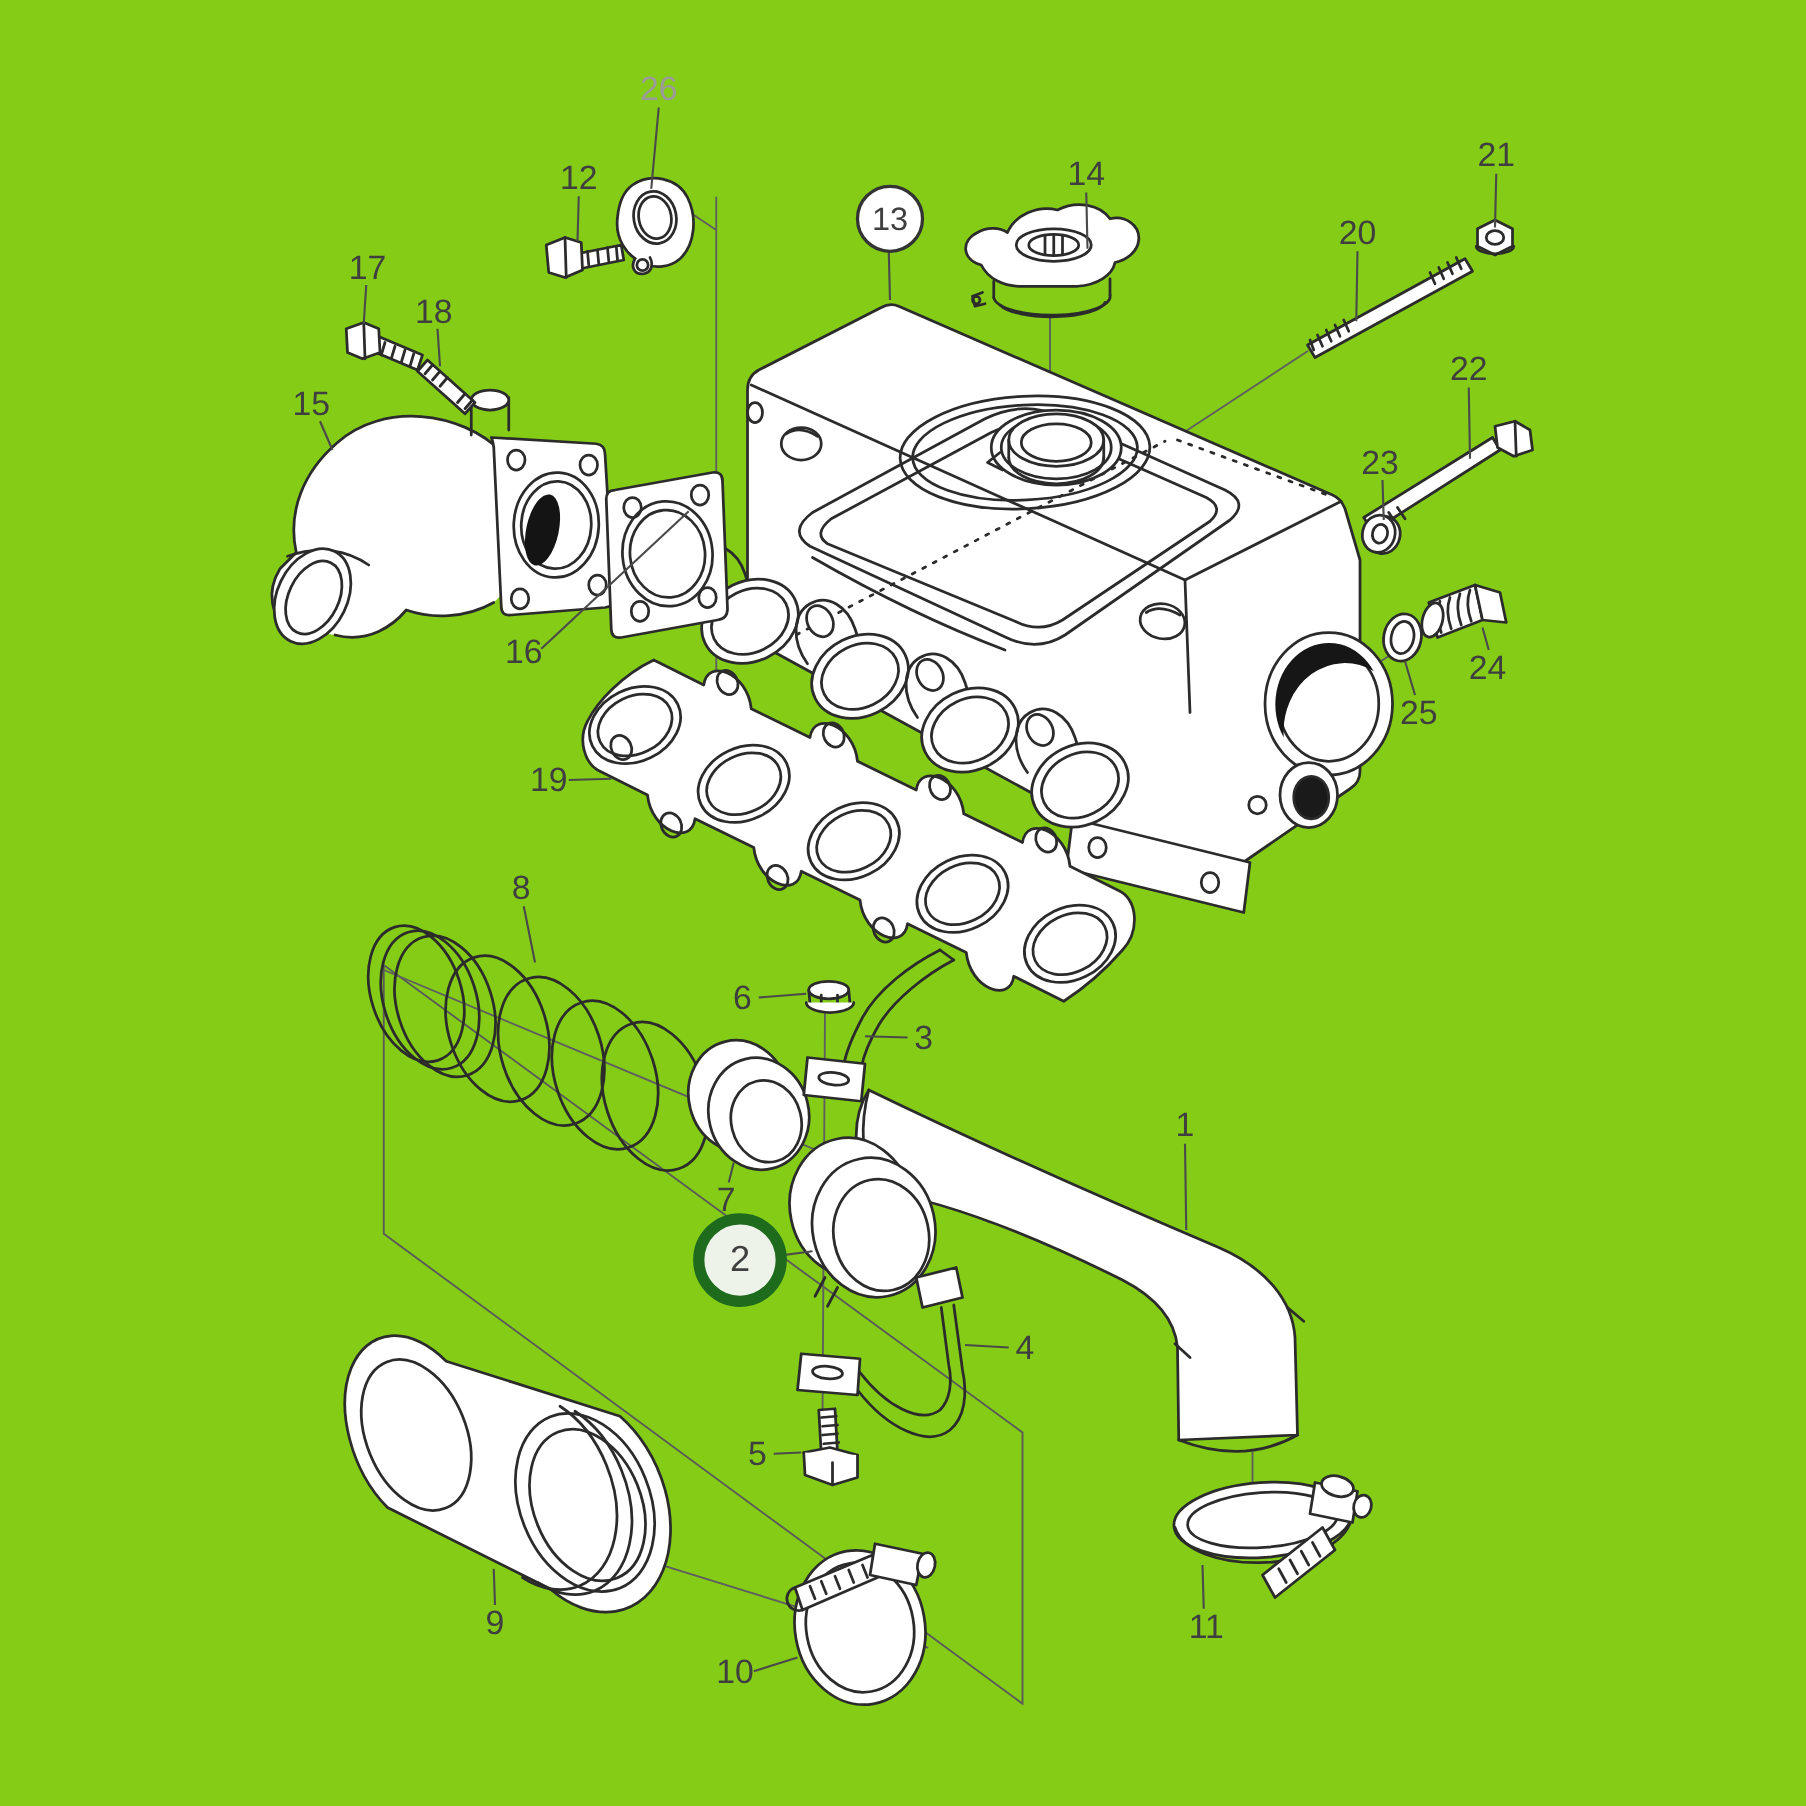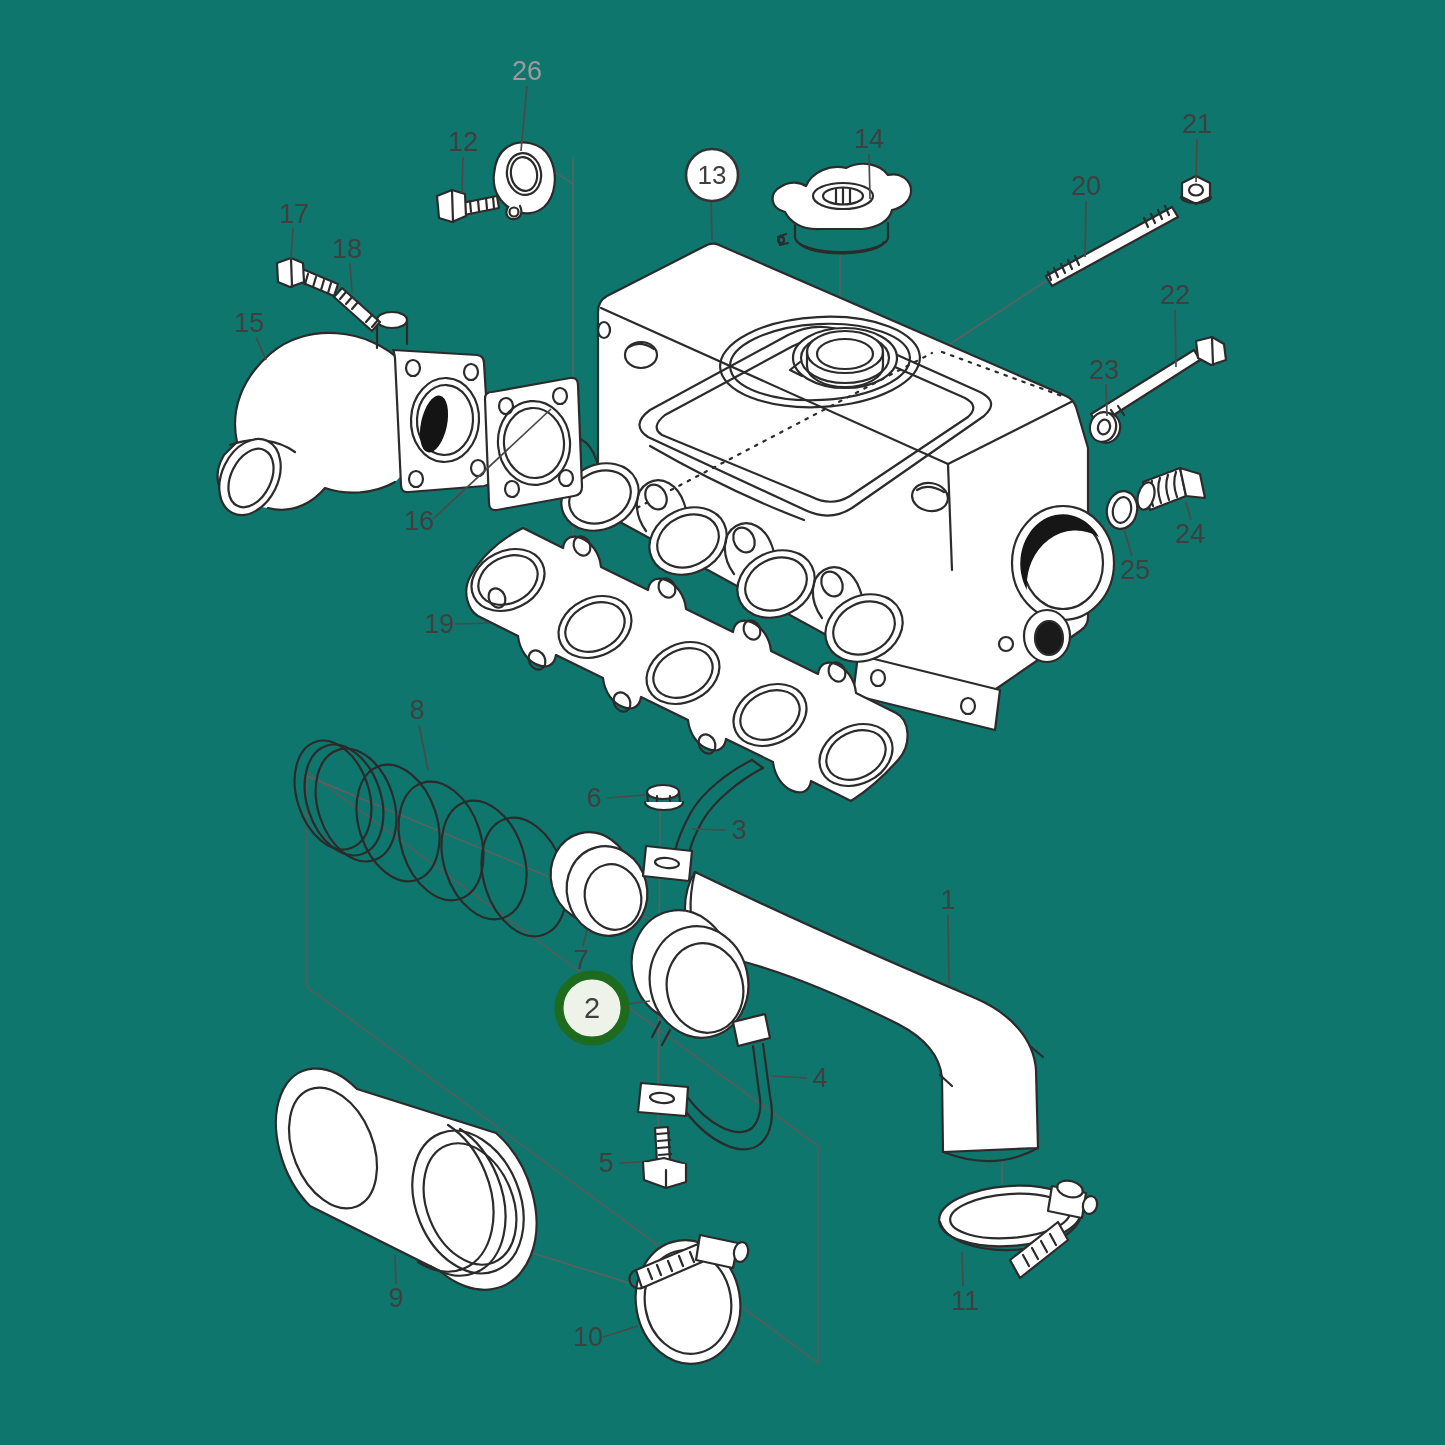--- a/index.html
+++ b/index.html
@@ -1,16 +1,16 @@
 <!DOCTYPE html>
 <html><head>
 <meta charset="utf-8">
 <style>
   html,body{margin:0;padding:0;background:#ffffff;}
-  .stage{position:relative;width:1445px;height:1445px;background:#0f766e;overflow:hidden;
+  .stage{position:relative;width:1445px;height:1445px;background:#84cc16;overflow:hidden;
          font-family:"Liberation Sans", sans-serif;}
   svg{position:absolute;left:0;top:0;}
   .callout-label{font-family:"Liberation Sans", sans-serif;}
 </style>
 </head>
 <body>
 
 <div class="stage">
 <svg id="art" width="1445" height="1445" viewBox="0 0 1445 1445">
 

